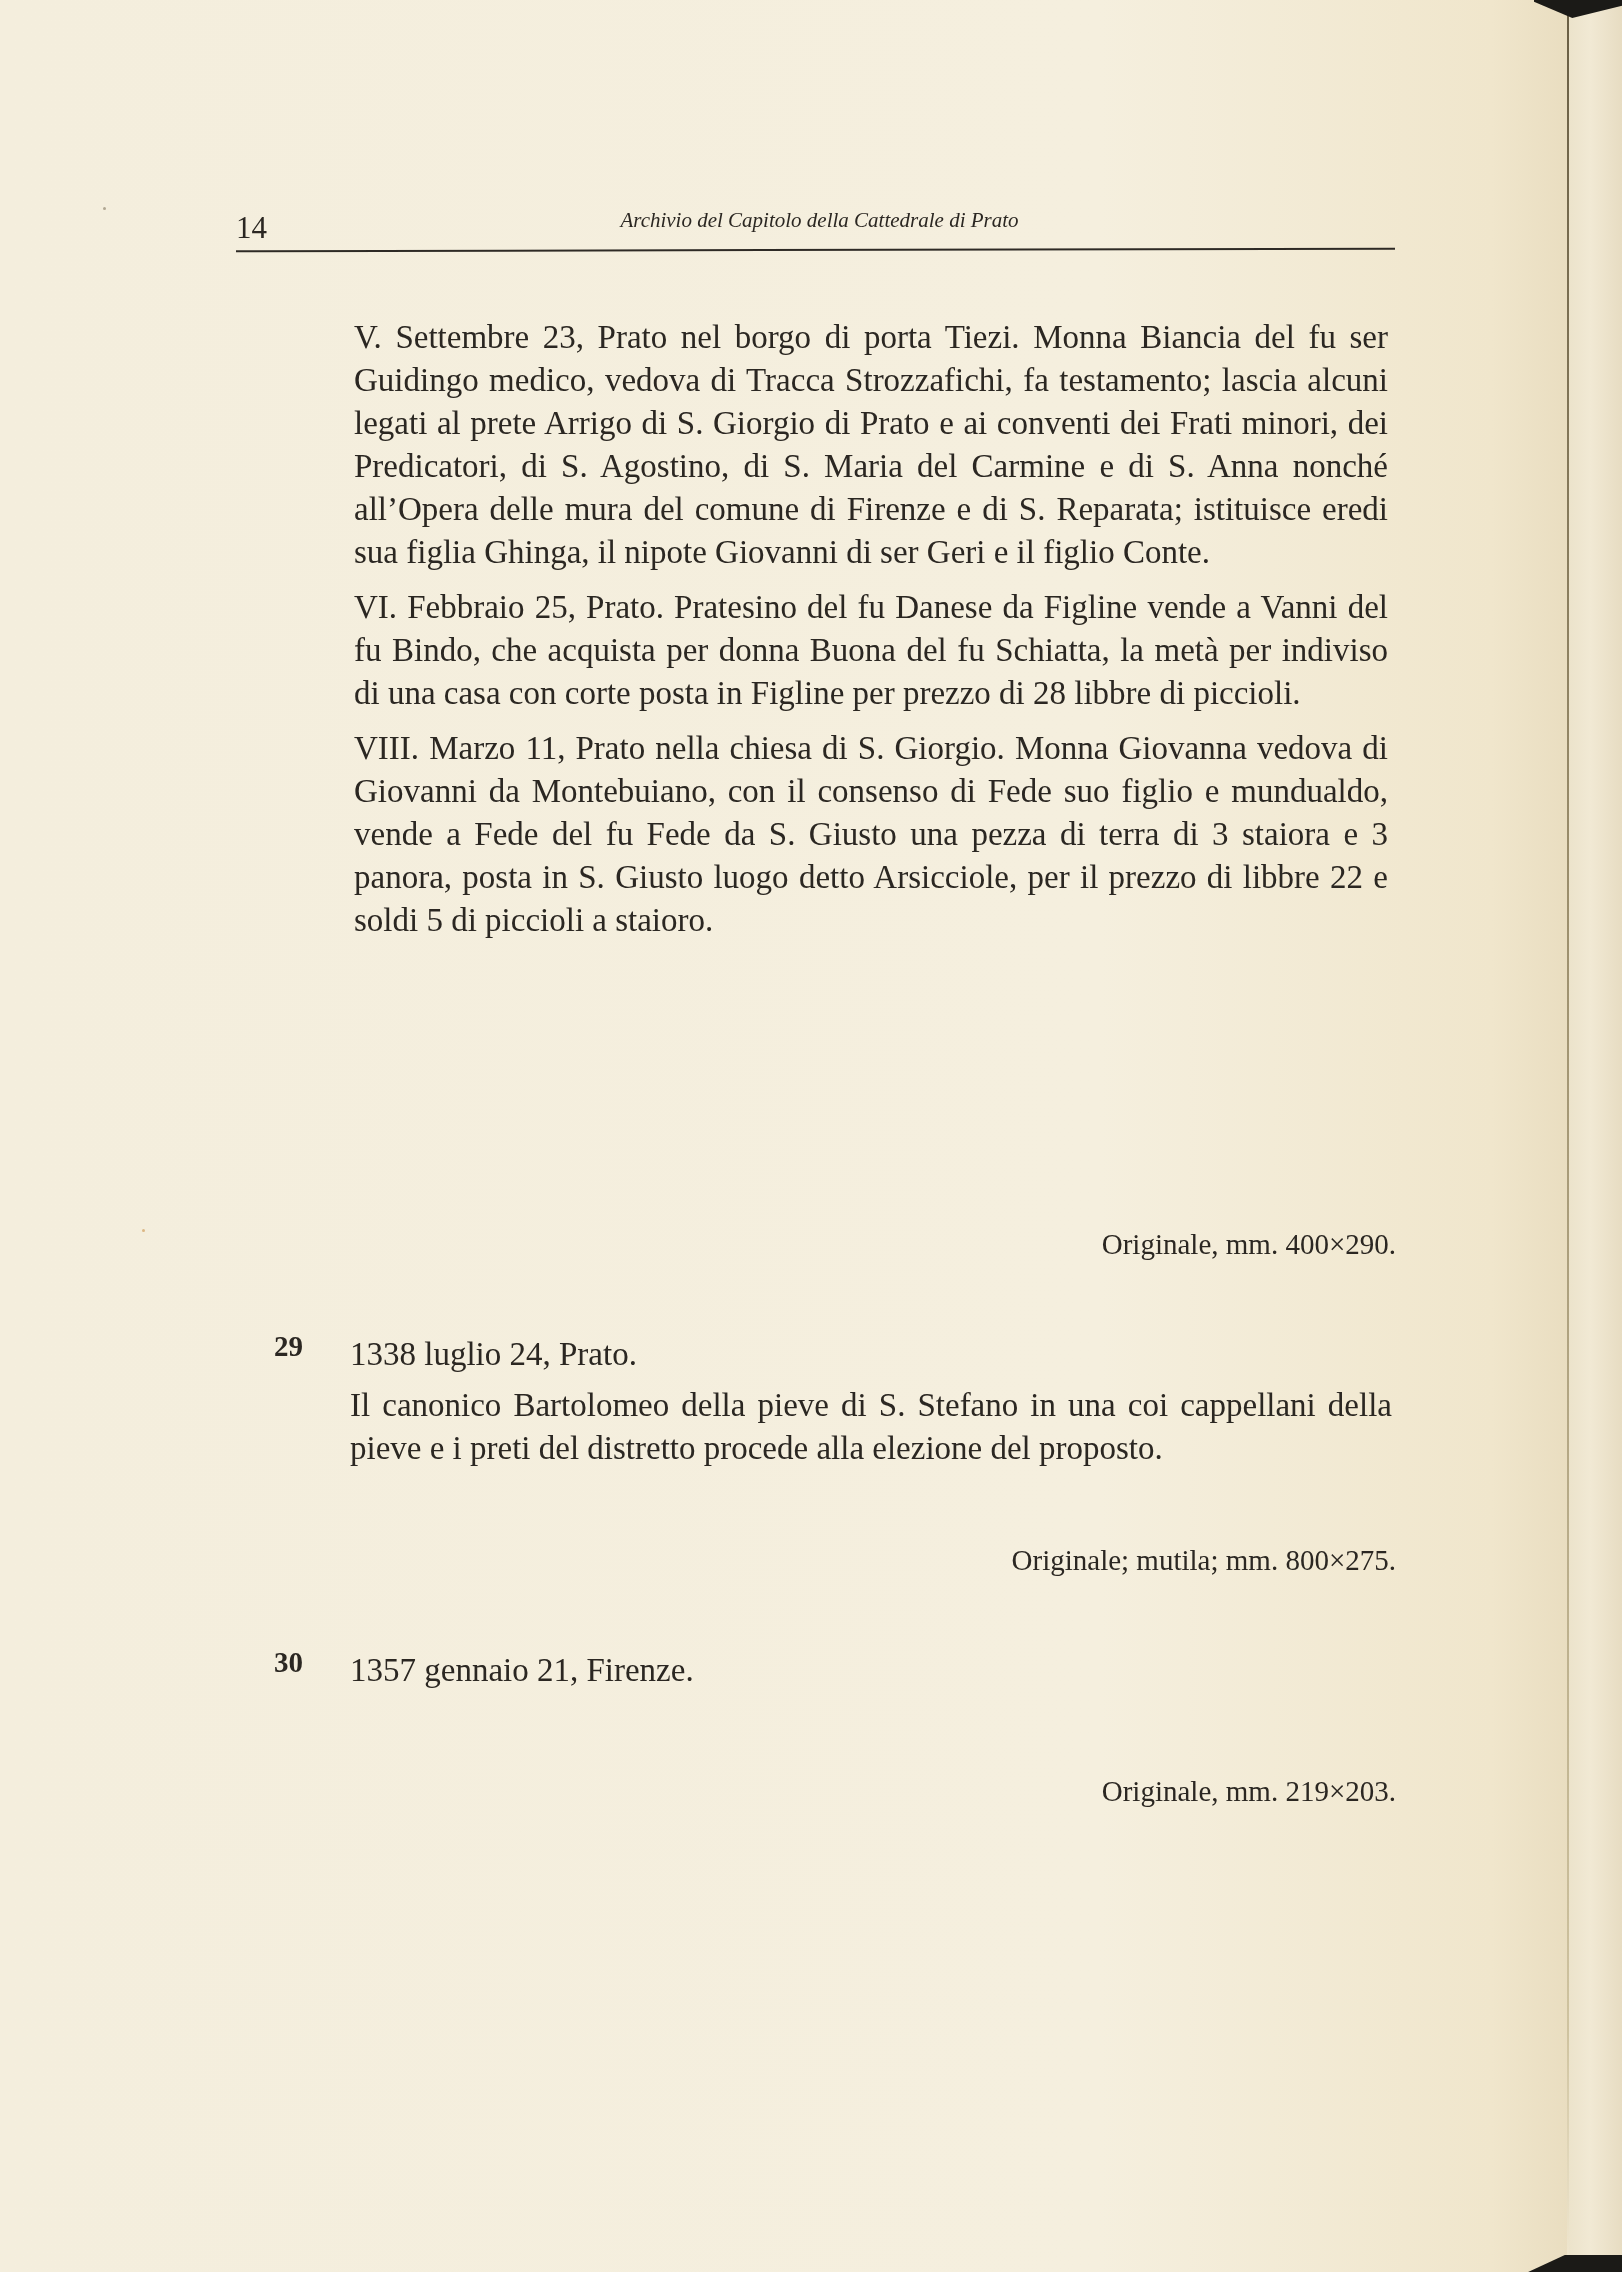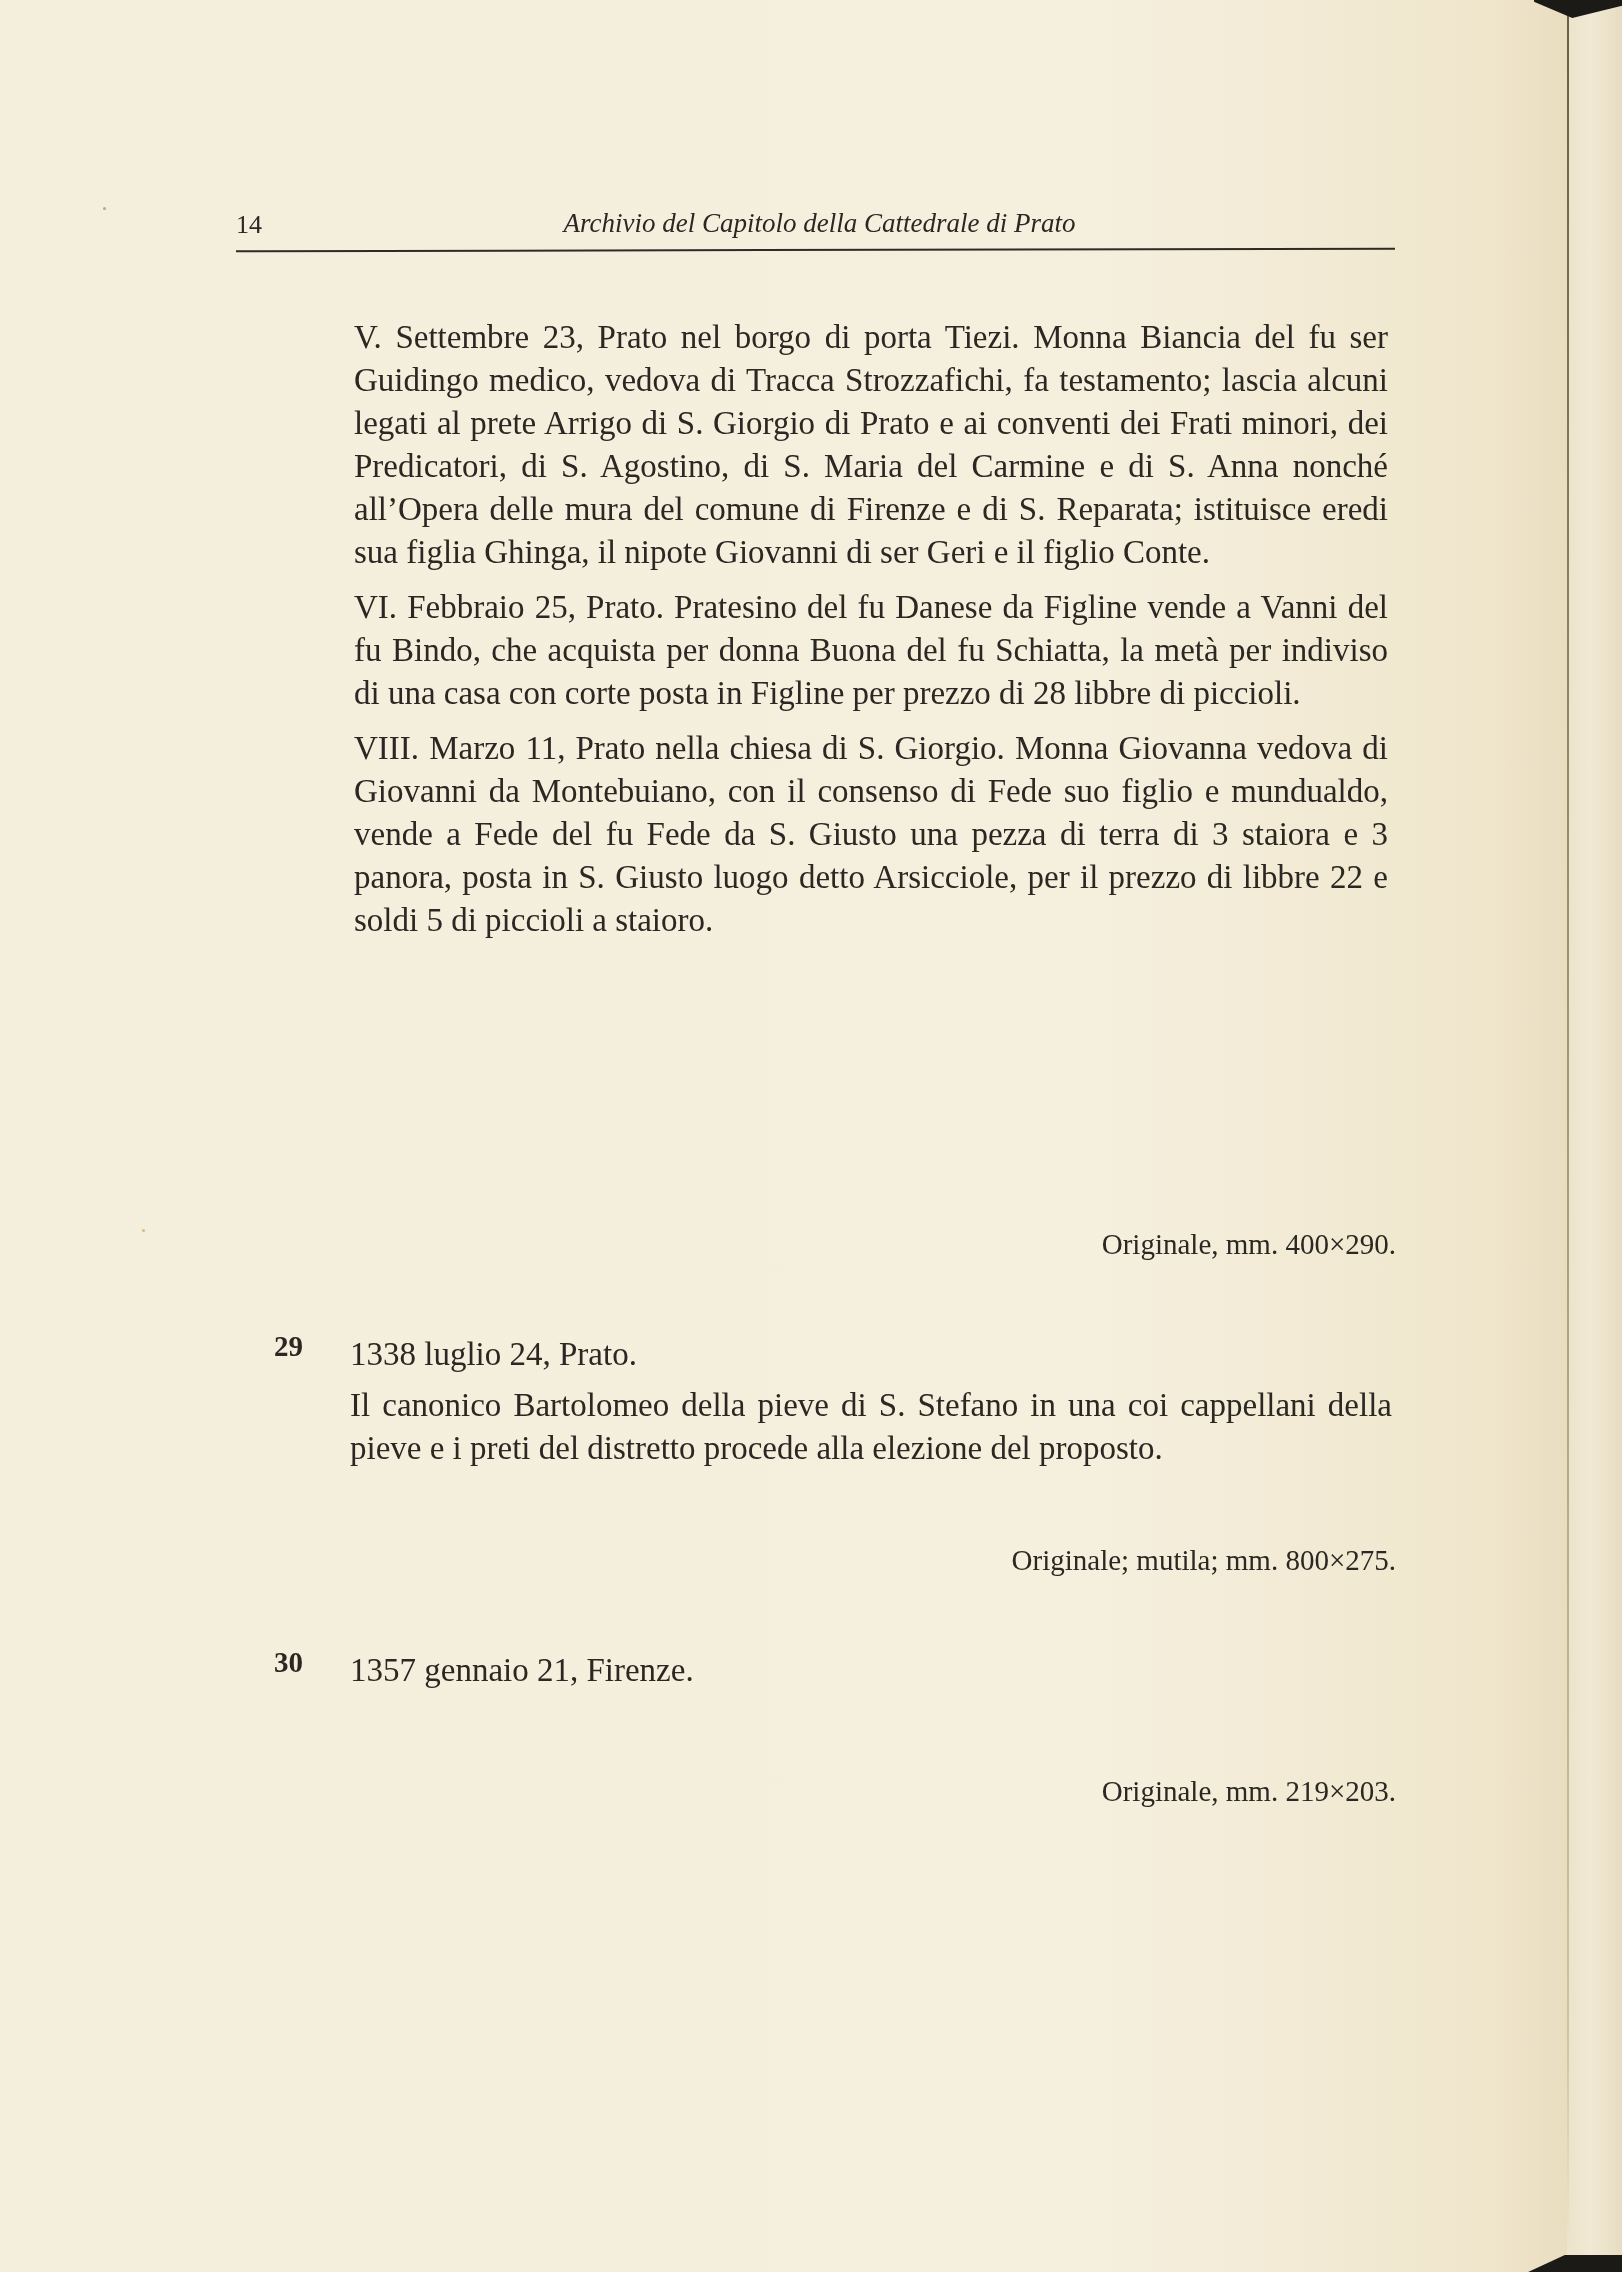--- a/index.html
+++ b/index.html
@@ -53,28 +53,28 @@
 
     .running-head {
       position: absolute;
       left: 236px; top: 208px;
       width: 1159px;
       height: 40px;
     }
     .folio {
       position: absolute;
       left: 0; top: 1.6px;
-      font-size: 26px;
+      font-size: 31px;
     }
     .head-title {
       position: absolute;
       left: 0; right: 0; top: 0;
       text-align: center;
       font-style: italic;
-      font-size: 27px;
+      font-size: 21px;
       padding-left: 8px;
     }
     .head-rule {
       position: absolute;
       left: 236px; top: 249px;
       width: 1159px;
       height: 2.4px;
       background: #2e2a25;
       transform: rotate(-0.12deg);
     }

